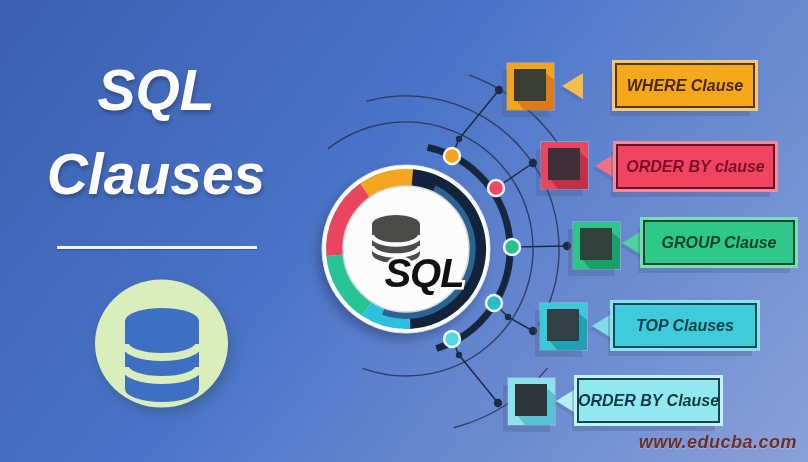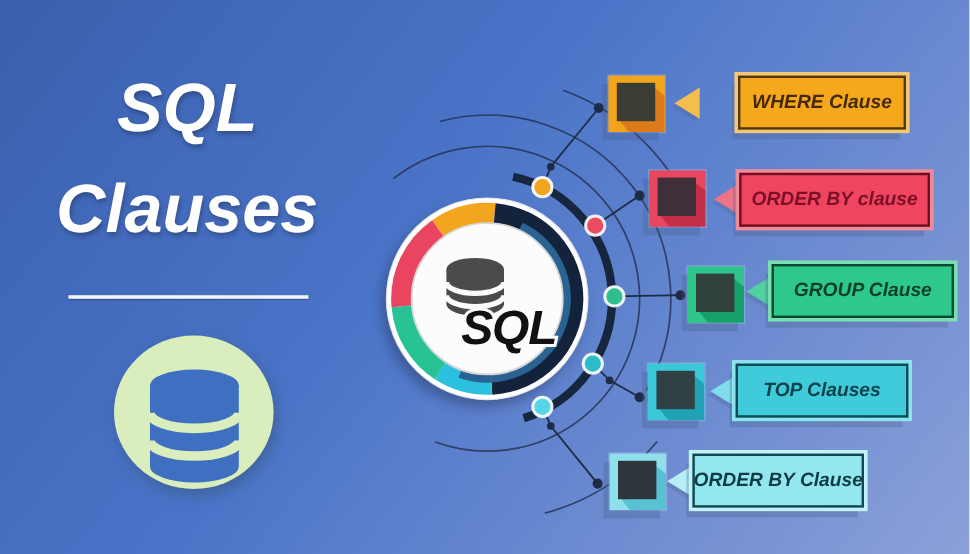--- a/index.html
+++ b/index.html
@@ -189,14 +189,15 @@
   <div class="row r4" style="--sq: #8FE0EA; --sq-shadow: #59C2D2; --sq-inner: #2E363B; --arrow: #B8EEF5; --box: #93E7EF; --border: #134750; --text: #113B43; --halo: #C2F1F6;">
     <div class="sq">
         <div class="sq-inner"></div>
       </div>
     <div class="arrow"></div>
     <div class="box">
         <span>ORDER BY Clause</span>
       </div>
   </div>
 
+  <div class="watermark" style="color: rgb(107, 49, 40);">www.educba.com</div>
 
 </div>
 
 </body></html>

